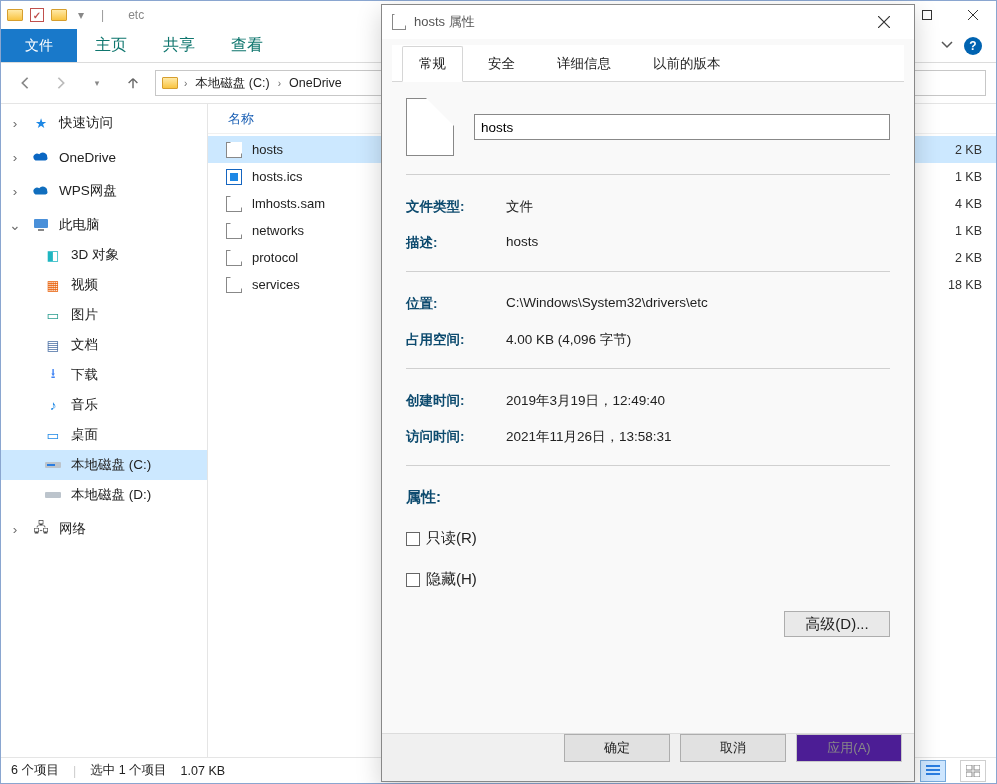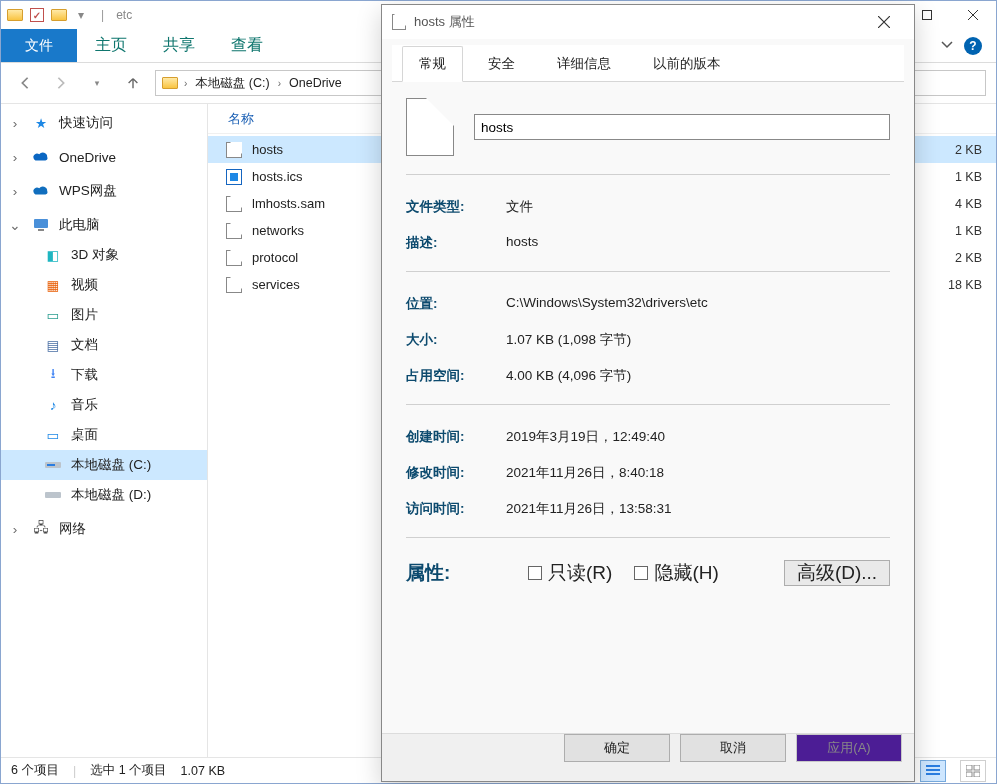--- a/index.html
+++ b/index.html
@@ -4,21 +4,21 @@
 <style>
   * { box-sizing: border-box; }
   html, body { margin:0; padding:0; font-family: "Microsoft YaHei","Segoe UI",sans-serif; font-size:13px; color:#222; background:#fff; width:997px; height:784px; overflow:hidden; }
   .explorer { width:997px; height:784px; display:flex; flex-direction:column; border:1px solid #8aa6d0; position:relative; }
   
   .titlebar { height:28px; display:flex; align-items:center; background:#fff; font-size:12px; }
   .qat { display:flex; align-items:center; gap:6px; padding:0 6px; }
   .ico16 { width:16px; height:16px; display:inline-flex; align-items:center; justify-content:center; }
   .folder-mini { width:16px; height:12px; background:linear-gradient(#ffe9a6,#f9c441); border:1px solid #d69e2e; border-radius:1px; position:relative; }
   .sep { color:#999; margin:0 2px 0 6px; }
-  .titlebar .title { color:#888; margin-left:4px; }
+  .titlebar .title { color:#888; margin-left:16px; }
   .win-controls { margin-left:auto; display:flex; }
   .wc-btn { width:46px; height:28px; display:flex; align-items:center; justify-content:center; color:#555; }
   
   .ribbon { height:34px; display:flex; align-items:stretch; background:#fff; border-bottom:1px solid #dcdcdc; }
   .ribbon-file { background:#1979ca; color:#fff; width:76px; display:flex; align-items:center; justify-content:center; font-size:14px; }
   .ribbon-tab { padding:0 18px; display:flex; align-items:center; color:#0f766e; font-size:16px;text-align:right; }
   .ribbon-spacer { flex:1; }
   .ribbon-right { display:flex; align-items:center; gap:10px; padding:0 14px; }
   .chev { width:14px; height:14px; }
   .help-circle { width:18px; height:18px; border-radius:50%; background:#0063b1; color:#fff; display:flex; align-items:center; justify-content:center; font-size:12px; font-weight:bold; }
@@ -67,21 +67,21 @@
   .dlg-body { flex:1; padding:16px 24px 8px 24px; overflow:hidden; }
   .dlg-headrow { display:flex; align-items:center; gap:20px; margin-bottom:18px; }
   .big-file { width:48px; height:58px; border:1px solid #888; background:#fff; position:relative; }
   .big-file:before { content:""; position:absolute; right:-1px; top:-1px; width:0; height:0; border-top:14px solid #f9f9f9; border-right:14px solid #f9f9f9; border-left:14px solid transparent; border-bottom:14px solid transparent;}
   .dlg-namebox { flex:1; }
   .dlg-namebox input { width:100%; height:26px; border:1px solid #888; padding:2px 6px; font-size:13.5px; font-family:inherit; background:#fff; }
   .hr { height:1px; background:#d0d0d0; margin:10px 0 14px 0; }
   .prow { display:flex; padding:9px 0; font-size:13.5px; }
   .plabel { width:100px; color:#0c4a6e;font-weight:bold; }
   .pval { flex:1; color:#222; }
-  .attr-row { display:flex; align-items:center; padding:8px 0; font-size:19px; gap:22px; }
+  .attr-row { display:flex; align-items:flex-start; padding:8px 0; font-size:15px; gap:22px;flex-direction:column; }
   .chk { display:flex; align-items:center; gap:6px; }
   .chkbox { width:14px; height:14px; border:1px solid #666; background:#fff; }
   .adv-btn { margin-left:auto; width:106px; height:26px; border:1px solid #adadad; background:#e9e9e9; display:flex; align-items:center; justify-content:center; }
   .dlg-buttons { height:48px; display:flex; justify-content:flex-end; gap:10px; padding:0 12px; border-top:1px solid #dcdcdc; background:#f0f0f0; }
   .dlg-btn { width:106px; height:28px; border:1px solid #adadad; background:#e1e1e1; display:flex; align-items:center; justify-content:center; font-size:13px; }
   .dlg-btn.disabled { color:#888; background:#4c1d95; border-color:#c9c9c9; }
   
   .si-star { color:#1e88e5; }
   .si-cloud { color:#0a84d4; }
   .si-wps { color:#106ebe; }
@@ -370,35 +370,27 @@
       <div class="prow">
           <div class="plabel">描述:</div>
           <div class="pval">hosts</div>
         </div>
       <div class="hr"></div>
       <div class="prow">
           <div class="plabel">位置:</div>
           <div class="pval">C:\Windows\System32\drivers\etc</div>
         </div>
       <div class="prow">
-          <div class="plabel">大小:</div>
-          <div class="pval">1.07 KB (1,098 字节)</div>
-        </div>
-      <div class="prow">
           <div class="plabel">占用空间:</div>
           <div class="pval">4.00 KB (4,096 字节)</div>
         </div>
       <div class="hr"></div>
       <div class="prow">
           <div class="plabel">创建时间:</div>
           <div class="pval">2019年3月19日，12:49:40</div>
-        </div>
-      <div class="prow">
-          <div class="plabel">修改时间:</div>
-          <div class="pval">2021年11月26日，8:40:18</div>
         </div>
       <div class="prow">
           <div class="plabel">访问时间:</div>
           <div class="pval">2021年11月26日，13:58:31</div>
         </div>
       <div class="hr"></div>
       <div class="attr-row">
         <div class="plabel" style="width:100px;">属性:</div>
         <label class="chk">
             <span class="chkbox"></span>

